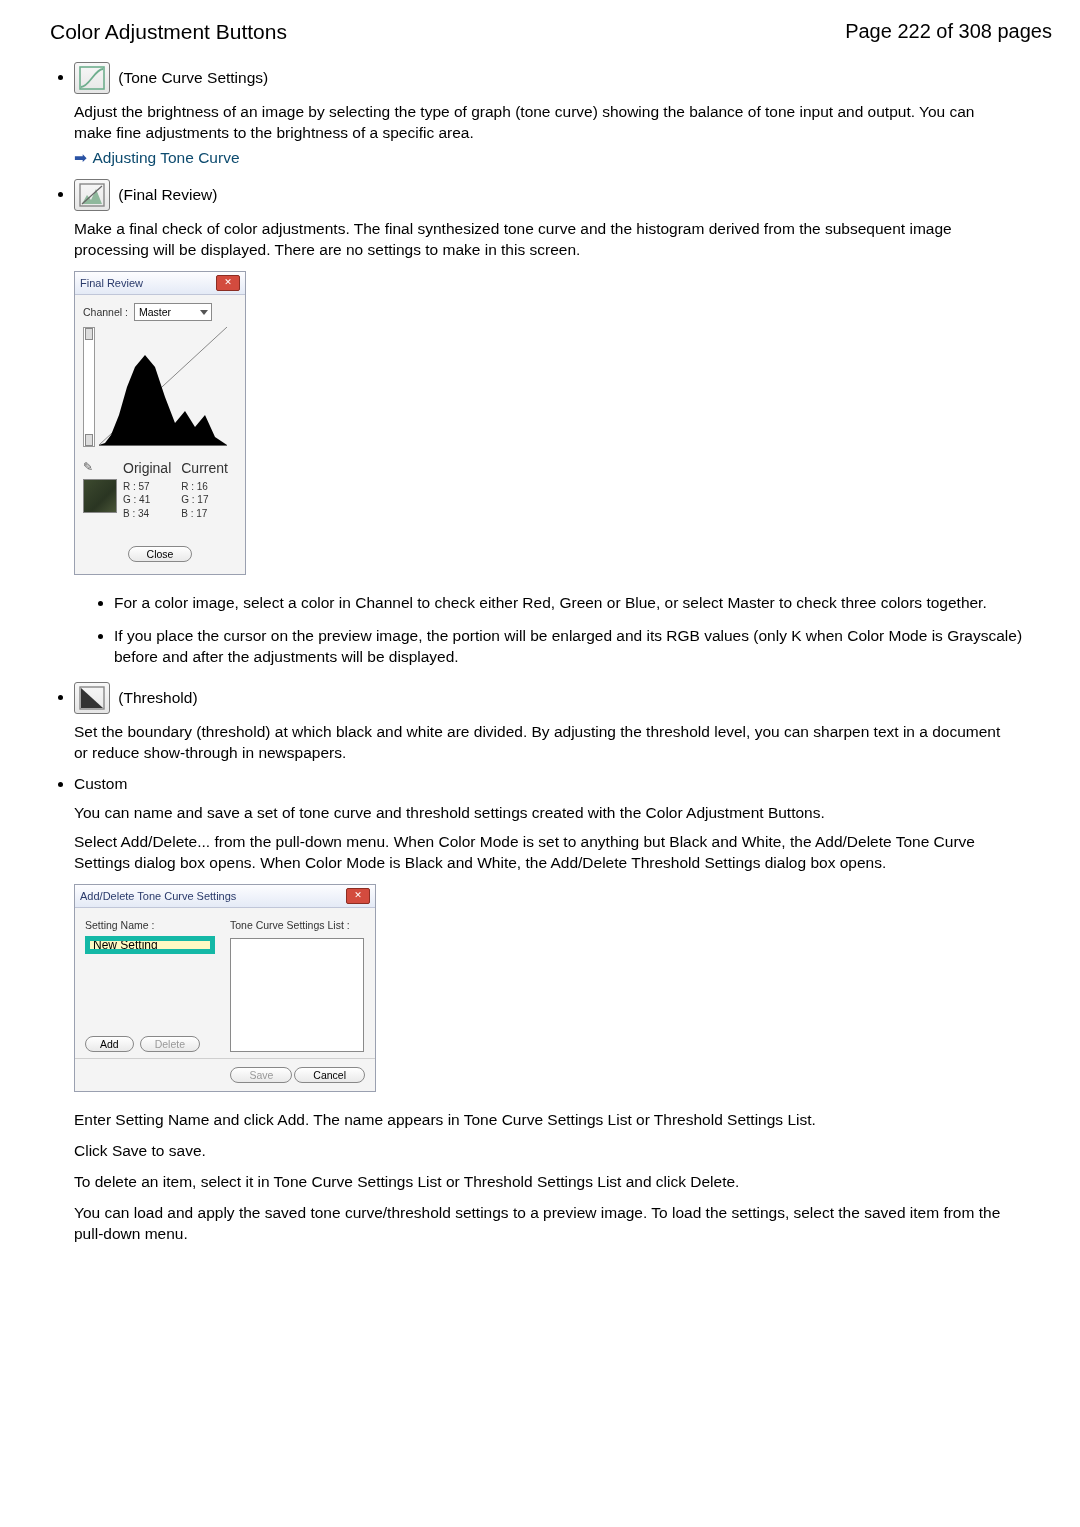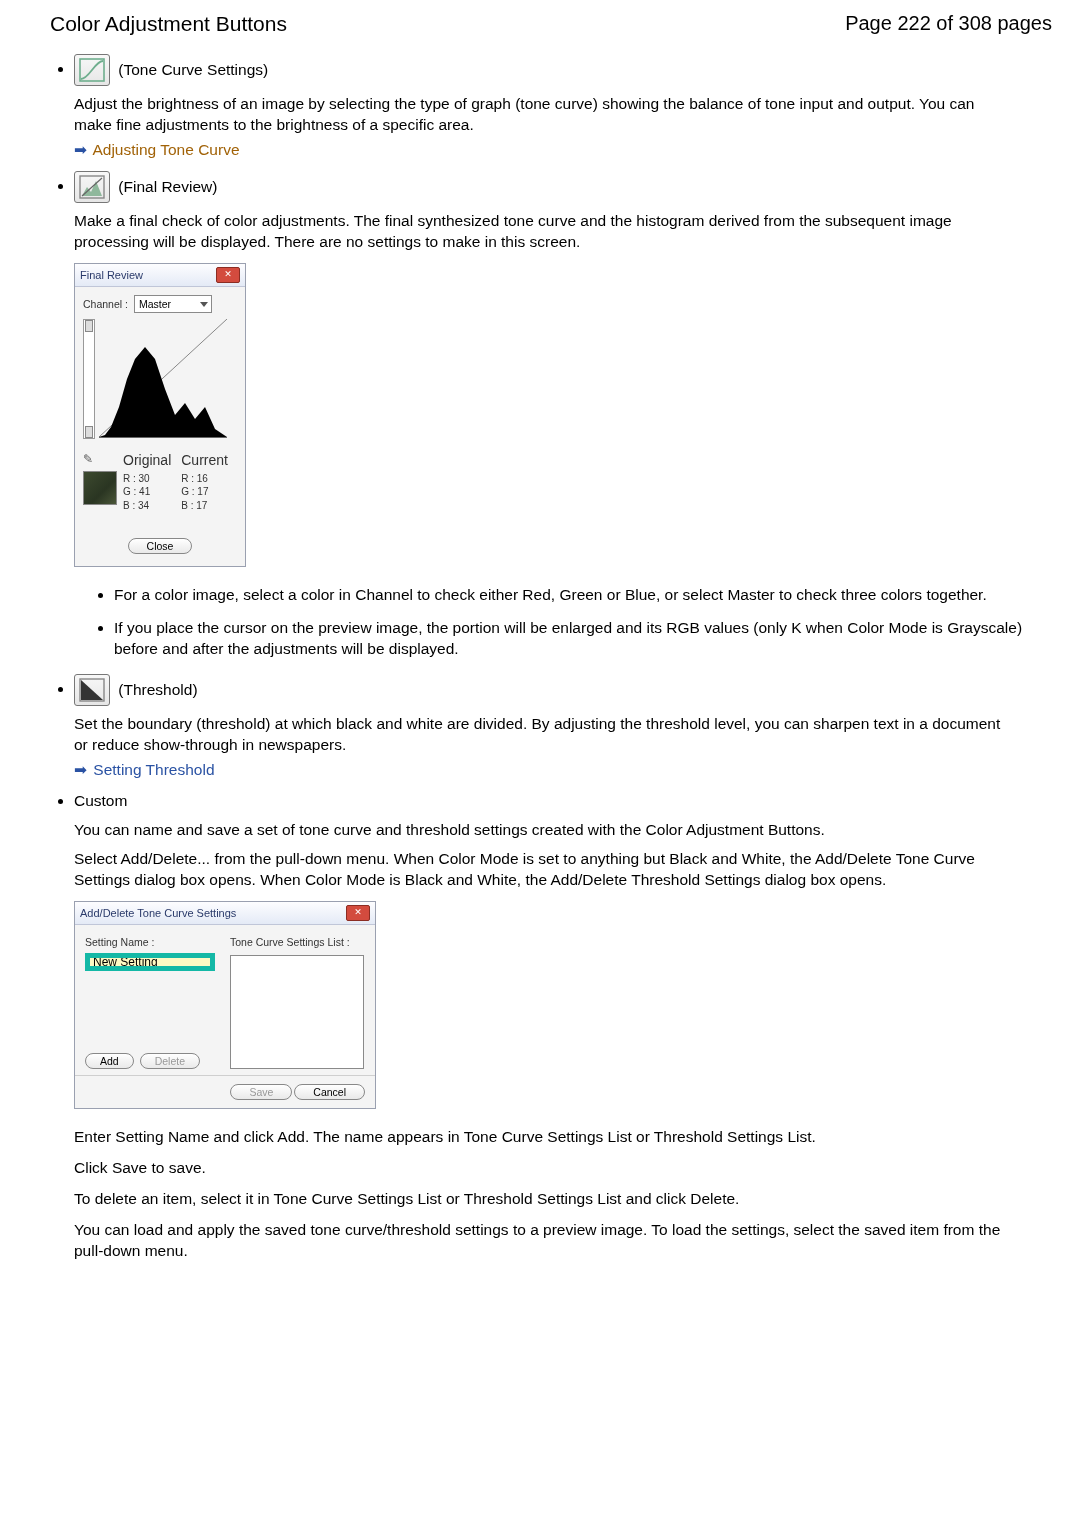--- a/index.html
+++ b/index.html
@@ -1,17 +1,17 @@
 <!DOCTYPE html>
 <html><head>
 <meta charset="utf-8">
 <style>
   html,body{margin:0;padding:0;background:#fff;color:#000;
     font-family:Arial,Helvetica,sans-serif;font-size:15.5px;line-height:1.35}
-  .page{width:1080px;margin:4px auto;padding:0 28px 40px 50px;box-sizing:border-box}
+  .page{width:1080px;margin:12px auto;padding:0 28px 40px 50px;box-sizing:border-box}
   .hdr{display:flex;justify-content:space-between;align-items:flex-start;
     padding:6px 0 16px 0}
   .hdr-left{font-size:21px}
   .hdr-right{font-size:20px;white-space:nowrap}
   ul.top{list-style:disc;margin:0;padding-left:24px}
   ul.top>li{margin-bottom:10px}
   ul.sub{list-style:disc;margin:8px 0 14px 0;padding-left:40px}
   ul.sub>li{margin-bottom:12px}
   .icon-box{display:inline-block;width:34px;height:30px;border:1px solid #777;
     border-radius:3px;background:linear-gradient(#f8f8f8,#e6e6e6);
@@ -87,21 +87,21 @@
     <span class="icon-box">
       <svg viewBox="0 0 26 24">
             <rect x="1" y="1" width="24" height="22" fill="none" stroke="#6fae8e" stroke-width="1.6"></rect>
             <path d="M2 21 C10 21 16 3 24 3" fill="none" stroke="#6fae8e" stroke-width="1.8"></path>
           </svg>
     </span>
     <span class="sec-title">(Tone Curve Settings)</span>
     <div class="desc">Adjust the brightness of an image by selecting the type of graph (tone curve) showing the balance of tone input and output. You can make fine adjustments to the brightness of a specific area.</div>
     <div class="link-line">
       <span class="link-arrow">➡</span>
-      <a href="#" style="color:#a16207;text-decoration:none">Adjusting Tone Curve</a>
+      <a href="#" style="color:#0c4a6e;text-decoration:none">Adjusting Tone Curve</a>
     </div>
   </li>
 
   <li>
     <span class="icon-box">
       <svg viewBox="0 0 26 24">
             <rect x="1" y="1" width="24" height="22" fill="none" stroke="#888" stroke-width="1.4"></rect>
             <polygon points="3,21 8,12 12,17 17,6 23,21" fill="#8fb89c"></polygon>
             <line x1="3" y1="21" x2="23" y2="3" stroke="#666" stroke-width="1.2"></line>
           </svg>
@@ -134,21 +134,21 @@
           </div>
         </div>
         <div class="rgb-block">
           <div style="display:flex;flex-direction:column;gap:4px">
             <span class="eyedrop">✎</span>
             <div class="swatch"></div>
           </div>
           <div class="rgb-cols">
             <div class="rgb-col">
               <div class="rgb-hdr">Original</div>
-              <div>R :   30</div>
+              <div>R :   57</div>
               <div>G :   41</div>
               <div>B :   34</div>
             </div>
             <div class="rgb-col">
               <div class="rgb-hdr">Current</div>
               <div>R :   16</div>
               <div>G :   17</div>
               <div>B :   17</div>
             </div>
           </div>
@@ -167,24 +167,20 @@
 
   <li>
     <span class="icon-box">
       <svg viewBox="0 0 26 24">
             <rect x="1" y="1" width="24" height="22" fill="none" stroke="#888" stroke-width="1.4"></rect>
             <polygon points="2,22 2,2 24,22" fill="#333"></polygon>
           </svg>
     </span>
     <span class="sec-title">(Threshold)</span>
     <div class="desc">Set the boundary (threshold) at which black and white are divided. By adjusting the threshold level, you can sharpen text in a document or reduce show-through in newspapers.</div>
-    <div class="link-line">
-      <span class="link-arrow">➡</span>
-      <a href="#" style="color:#2a52a3;text-decoration:none">Setting Threshold</a>
-    </div>
   </li>
 
   <li>
     <span class="sec-title">Custom</span>
     <div class="desc">You can name and save a set of tone curve and threshold settings created with the Color Adjustment Buttons.</div>
     <div class="desc">Select Add/Delete... from the pull-down menu. When Color Mode is set to anything but Black and White, the Add/Delete Tone Curve Settings dialog box opens. When Color Mode is Black and White, the Add/Delete Threshold Settings dialog box opens.</div>
 
     
     <div class="dlg-ad">
       <div class="dlg-title">

